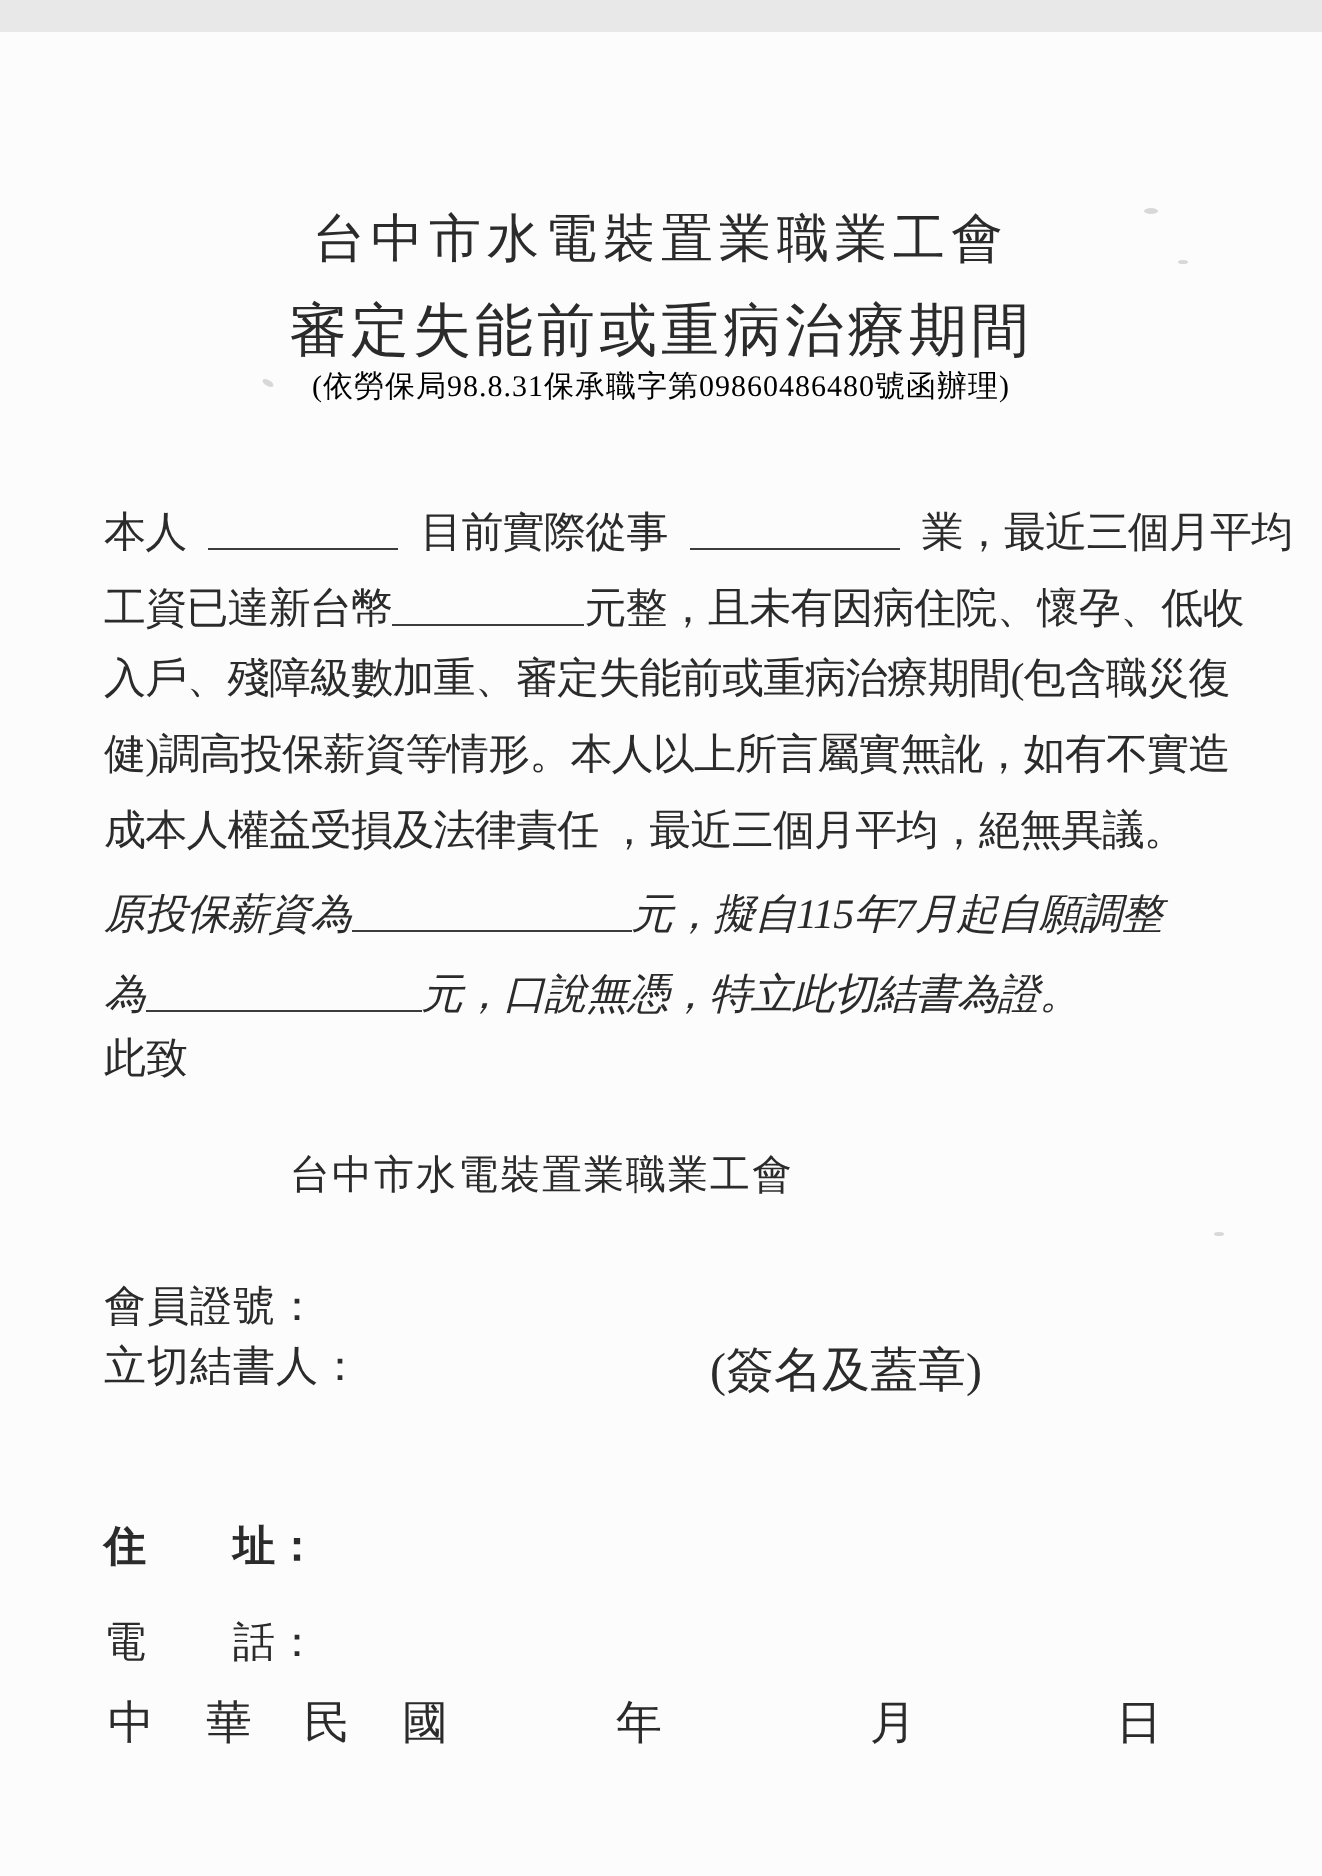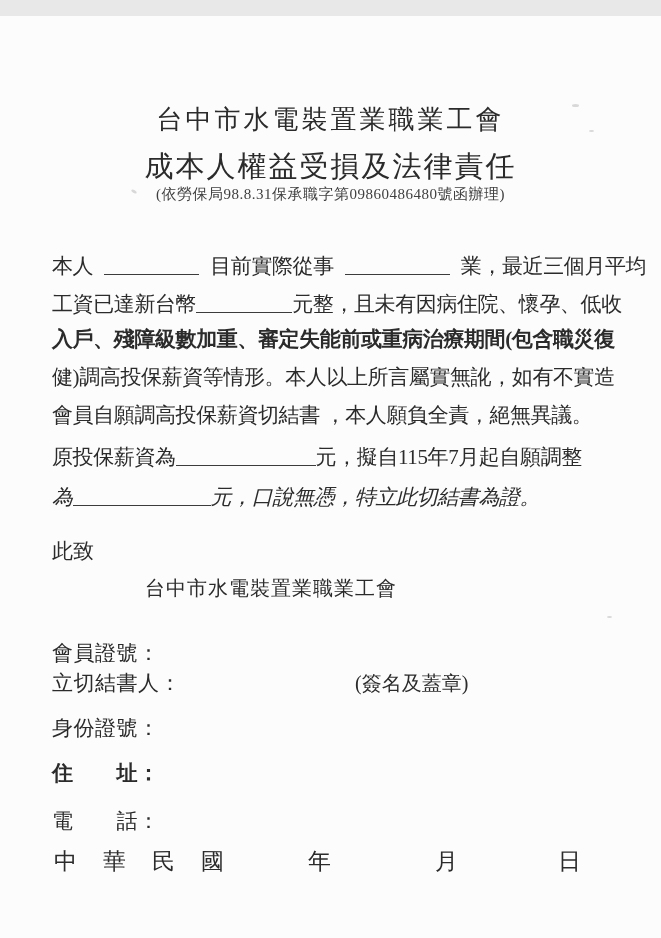--- a/index.html
+++ b/index.html
@@ -9,93 +9,92 @@
     margin:16px auto;
     background:#fcfcfc;
     color:#2b2b2b;
     font-family:"Liberation Serif","DejaVu Serif",serif;
     overflow:hidden;
   }
   .abs{position:absolute;white-space:nowrap;line-height:1.25;}
   .center{left:0;right:0;text-align:center;}
   .doc-title{top:88px;font-size:26px;letter-spacing:3px;}
   .doc-subtitle{top:132px;font-size:29px;letter-spacing:2px;}
-  .doc-ref{top:169px;font-size:15px;letter-spacing:0.5px;color:#404040;}
+  .doc-ref{top:169px;font-size:15px;letter-spacing:0.5px;color:#000000;}
   .body-line{left:52px;font-size:21px;letter-spacing:-0.4px;text-align:right;}
-  .l1{top:234px;} .l2{top:272px;} .l3{top:310px;font-weight:bold;} .l4{top:348px;}
-  .l5{top:386px;} .l6{top:425px;} .l7{top:465px;font-style:italic;}
+  .l1{top:234px;} .l2{top:272px;} .l3{top:310px;} .l4{top:348px;}
+  .l5{top:386px;} .l6{top:425px;font-style:italic;} .l7{top:465px;font-style:italic;}
   .blank{
     display:inline-block;
     height:1.05em;
     border-bottom:1.6px solid #3c3c3c;
     vertical-align:baseline;
     transform:translateY(2px);
   }
   .w95{width:95px;} .w105{width:105px;} .w96{width:96px;}
   .w138{width:138px;} .w140{width:140px;}
   .gap{margin:0 11px;}
-  .salutation{top:522px;left:52px;font-size:21px;}
+  .salutation{top:500px;left:52px;font-size:21px;}
   .recipient{top:560px;left:145px;font-size:20px;letter-spacing:1px;}
   .field{left:52px;font-size:21px;letter-spacing:0.5px;}
   .f-member{top:624px;} .f-declarant{top:654px;} .f-id{top:699px;}
   .f-addr{top:744px;font-weight:bold;} .f-phone{top:792px;text-align:right;}
-  .sig-note{top:655px;left:355px;font-size:20px;}
+  .sig-note{top:655px;left:355px;font-size:24px;}
   .date-line{top:832px;left:54px;font-size:23px;}
   .roc{letter-spacing:26px;}
   .yl{margin-left:58px;} .ml{margin-left:104px;} .dl{margin-left:100px;}
   .speck{position:absolute;background:#b9b9b9;border-radius:50%;opacity:0.55;}
   .sp1{top:88px;left:572px;width:7px;height:3px;}
   .sp2{top:114px;left:589px;width:5px;height:2px;}
   .sp3{top:174px;left:131px;width:6px;height:3px;transform:rotate(30deg);}
   .sp4{top:600px;left:607px;width:5px;height:2px;}
 </style>
 </head>
 <body>
 
 <div class="scan">
 
   <div class="abs center doc-title">台中市水電裝置業職業工會</div>
-  <div class="abs center doc-subtitle">成本人權益受損及法律責任</div>
+  <div class="abs center doc-subtitle">審定失能前或重病治療期間</div>
   <div class="abs center doc-ref">(依勞保局98.8.31保承職字第09860486480號函辦理)</div>
 
   <div class="abs body-line l1">
     <span>本人</span><span class="blank w95 gap"></span><span>目前實際從事</span><span class="blank w105 gap"></span><span>業，最近三個月平均</span>
   </div>
 
   <div class="abs body-line l2">
     <span>工資已達新台幣</span><span class="blank w96"></span><span>元整，且未有因病住院、懷孕、低收</span>
   </div>
 
   <div class="abs body-line l3">
     <span>入戶、殘障級數加重、審定失能前或重病治療期間(包含職災復</span>
   </div>
 
   <div class="abs body-line l4">
     <span>健)調高投保薪資等情形。本人以上所言屬實無訛，如有不實造</span>
   </div>
 
   <div class="abs body-line l5">
-    <span>會員自願調高投保薪資切結書 ，本人願負全責，絕無異議。</span>
+    <span>成本人權益受損及法律責任 ，最近三個月平均，絕無異議。</span>
   </div>
 
   <div class="abs body-line l6">
     <span>原投保薪資為</span><span class="blank w140"></span><span>元，擬自115年7月起自願調整</span>
   </div>
 
   <div class="abs body-line l7">
     <span>為</span><span class="blank w138"></span><span>元，口說無憑，特立此切結書為證。</span>
   </div>
 
   <div class="abs salutation">此致</div>
   <div class="abs recipient">台中市水電裝置業職業工會</div>
 
   <div class="abs field f-member">會員證號：</div>
   <div class="abs field f-declarant">立切結書人：</div>
   <div class="abs sig-note">(簽名及蓋章)</div>
-  <div class="abs field f-id">身份證號：</div>
   <div class="abs field f-addr">住　　址：</div>
   <div class="abs field f-phone">電　　話：</div>
 
   <div class="abs date-line">
     <span class="roc">中華民國</span><span class="yl">年</span><span class="ml">月</span><span class="dl">日</span>
   </div>
 
   <div class="speck sp1"></div>
   <div class="speck sp2"></div>
   <div class="speck sp3"></div>

